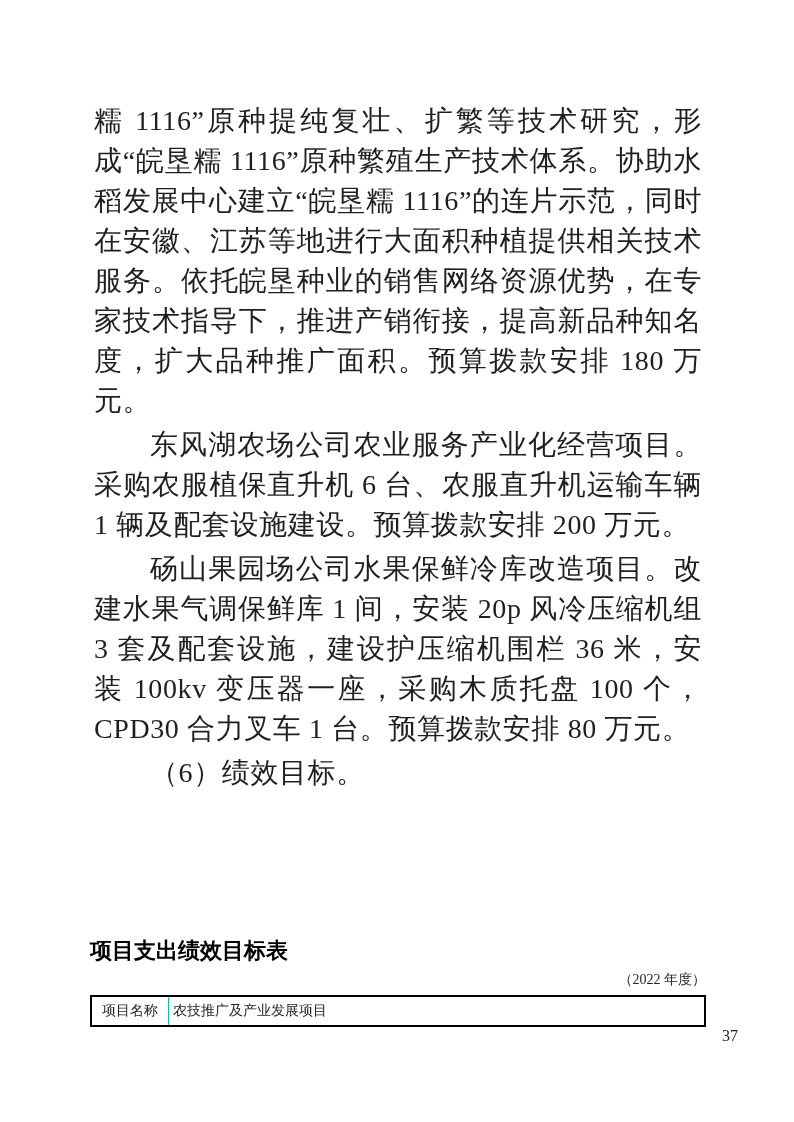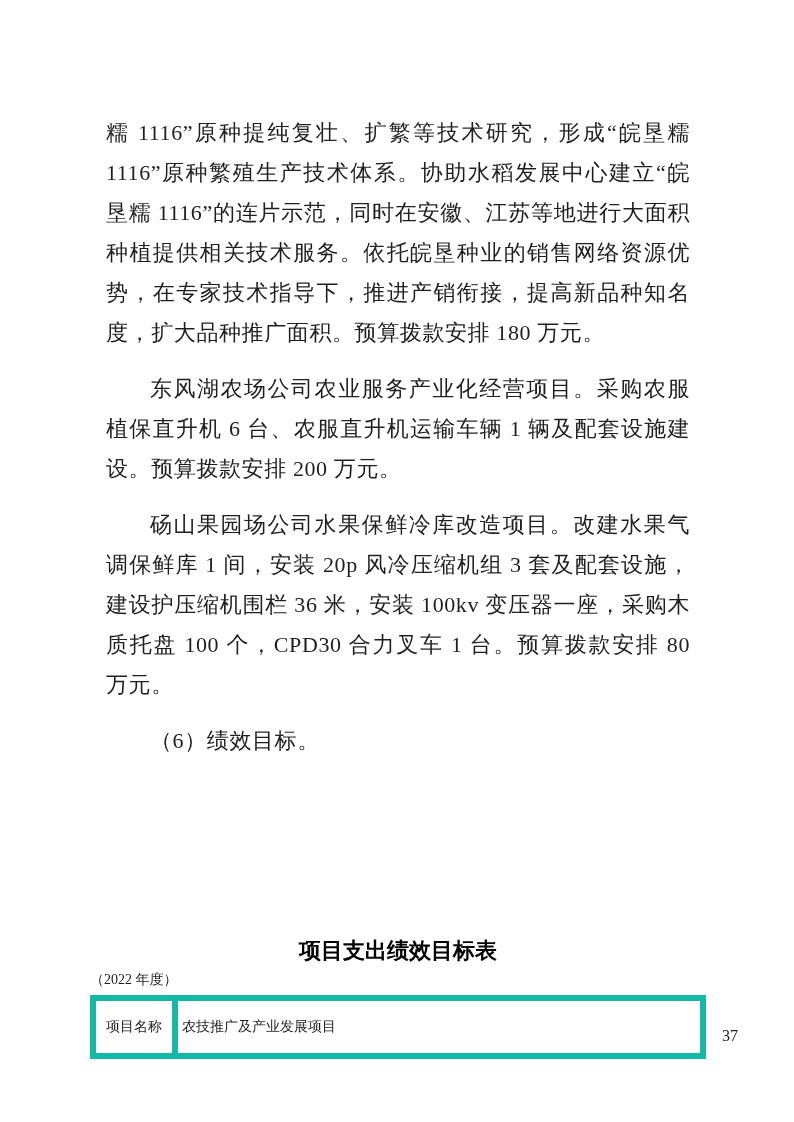--- a/index.html
+++ b/index.html
@@ -16,68 +16,67 @@
     font-family: "Liberation Serif", "DejaVu Serif", serif;
     color: #1f1f1f;
   }
   .body-text {
     position: absolute;
     top: 97px;
     left: 90px;
     width: 616px;
   }
   .para {
-    margin: 16px;
-    font-size: 22px;
+    margin: 4px;
+    font-size: 28px;
     line-height: 40px;
     letter-spacing: 0.6px;
     text-align: justify;
     text-justify: inter-ideograph;
     text-indent: 2em;
     color: #1f1f1f;
   }
   .para.continuation {
     text-indent: 0;
   }
   .table-title {
     position: absolute;
     top: 936px;
     left: 90px;
     width: 616px;
     margin: 0;
-    text-align: center;
     font-family: "Liberation Sans", "DejaVu Sans", sans-serif;
     font-weight: 700;
     font-size: 22px;
     line-height: 30px;
     color: #000000;
   }
   .table-subtitle {
     position: absolute;
     top: 971px;
     left: 90px;
     width: 616px;
-    text-align: left;
+    text-align: right;
     font-size: 14px;
     line-height: 18px;
     color: #1f1f1f;
   }
   table.perf-table {
     position: absolute;
     top: 995px;
     left: 90px;
     width: 616px;
     border-collapse: collapse;
     table-layout: fixed;
   }
   table.perf-table td {
-    border: 6px solid #14b8a6;
+    border: 1px solid #14b8a6;
     height: 26px;
     font-size: 14px;
-    padding: 13px 4px;
+    padding: 1px 4px;
     vertical-align: middle;
     color: #1f1f1f;
   }
   table.perf-table {
     border: 2px solid #000000;
   }
   td.label-cell {
     width: 68px;
     text-align: center;
   }

